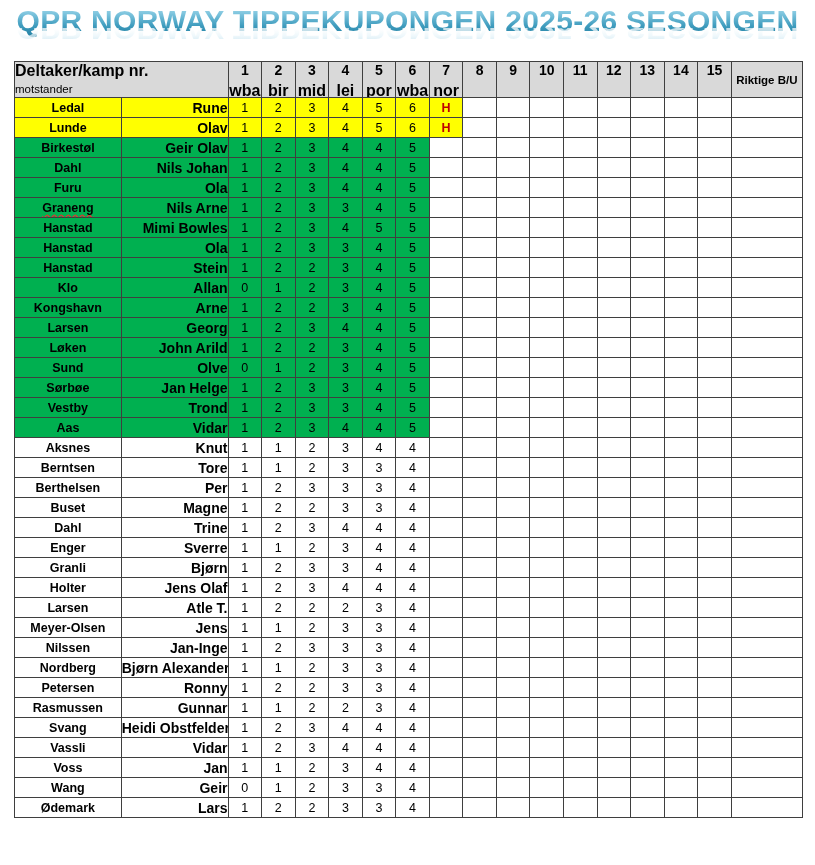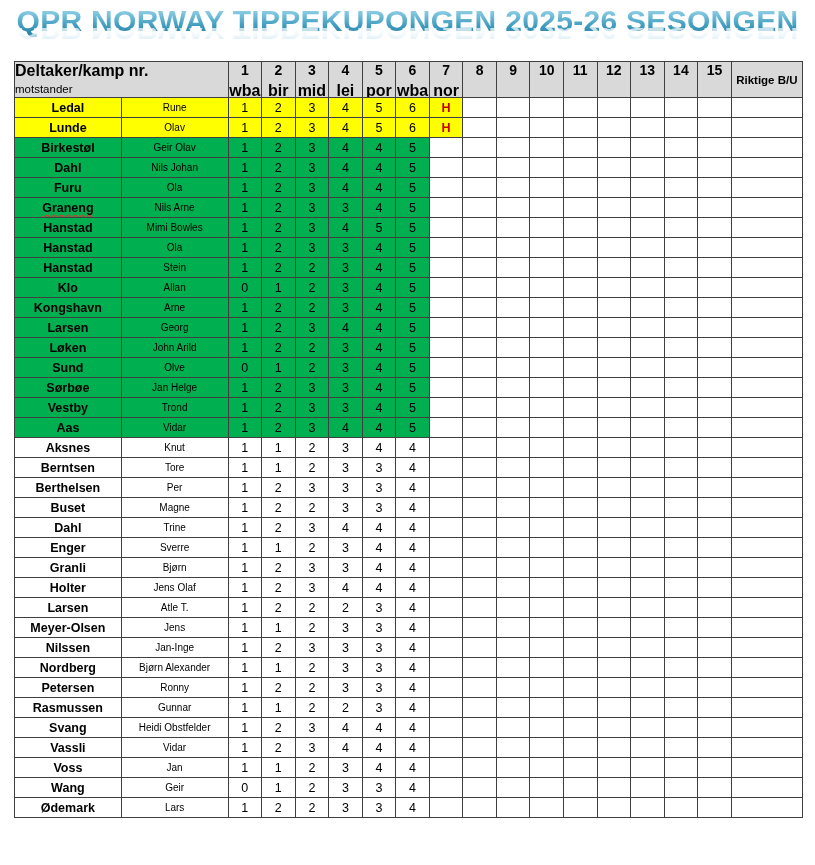--- a/index.html
+++ b/index.html
@@ -127,24 +127,24 @@
   }
 
   
   .c-surname {
     font-weight: 700;
     font-size: 12.5px;
     padding-left: 5px;
     text-align: center;
   }
   .c-given {
-    font-weight: 400;
-    font-size: 10px;
+    font-weight: 700;
+    font-size: 14px;
     padding-left: 5px;
-    text-align: center;
+    text-align: right;
   }
   .c-val {
     text-align: center;
     font-size: 12.5px;
     font-weight: 400;
   }
   .c-empty { background: #ffffff; }
 
   
   tr.t-yellow td.tint { background: #ffff00; }

